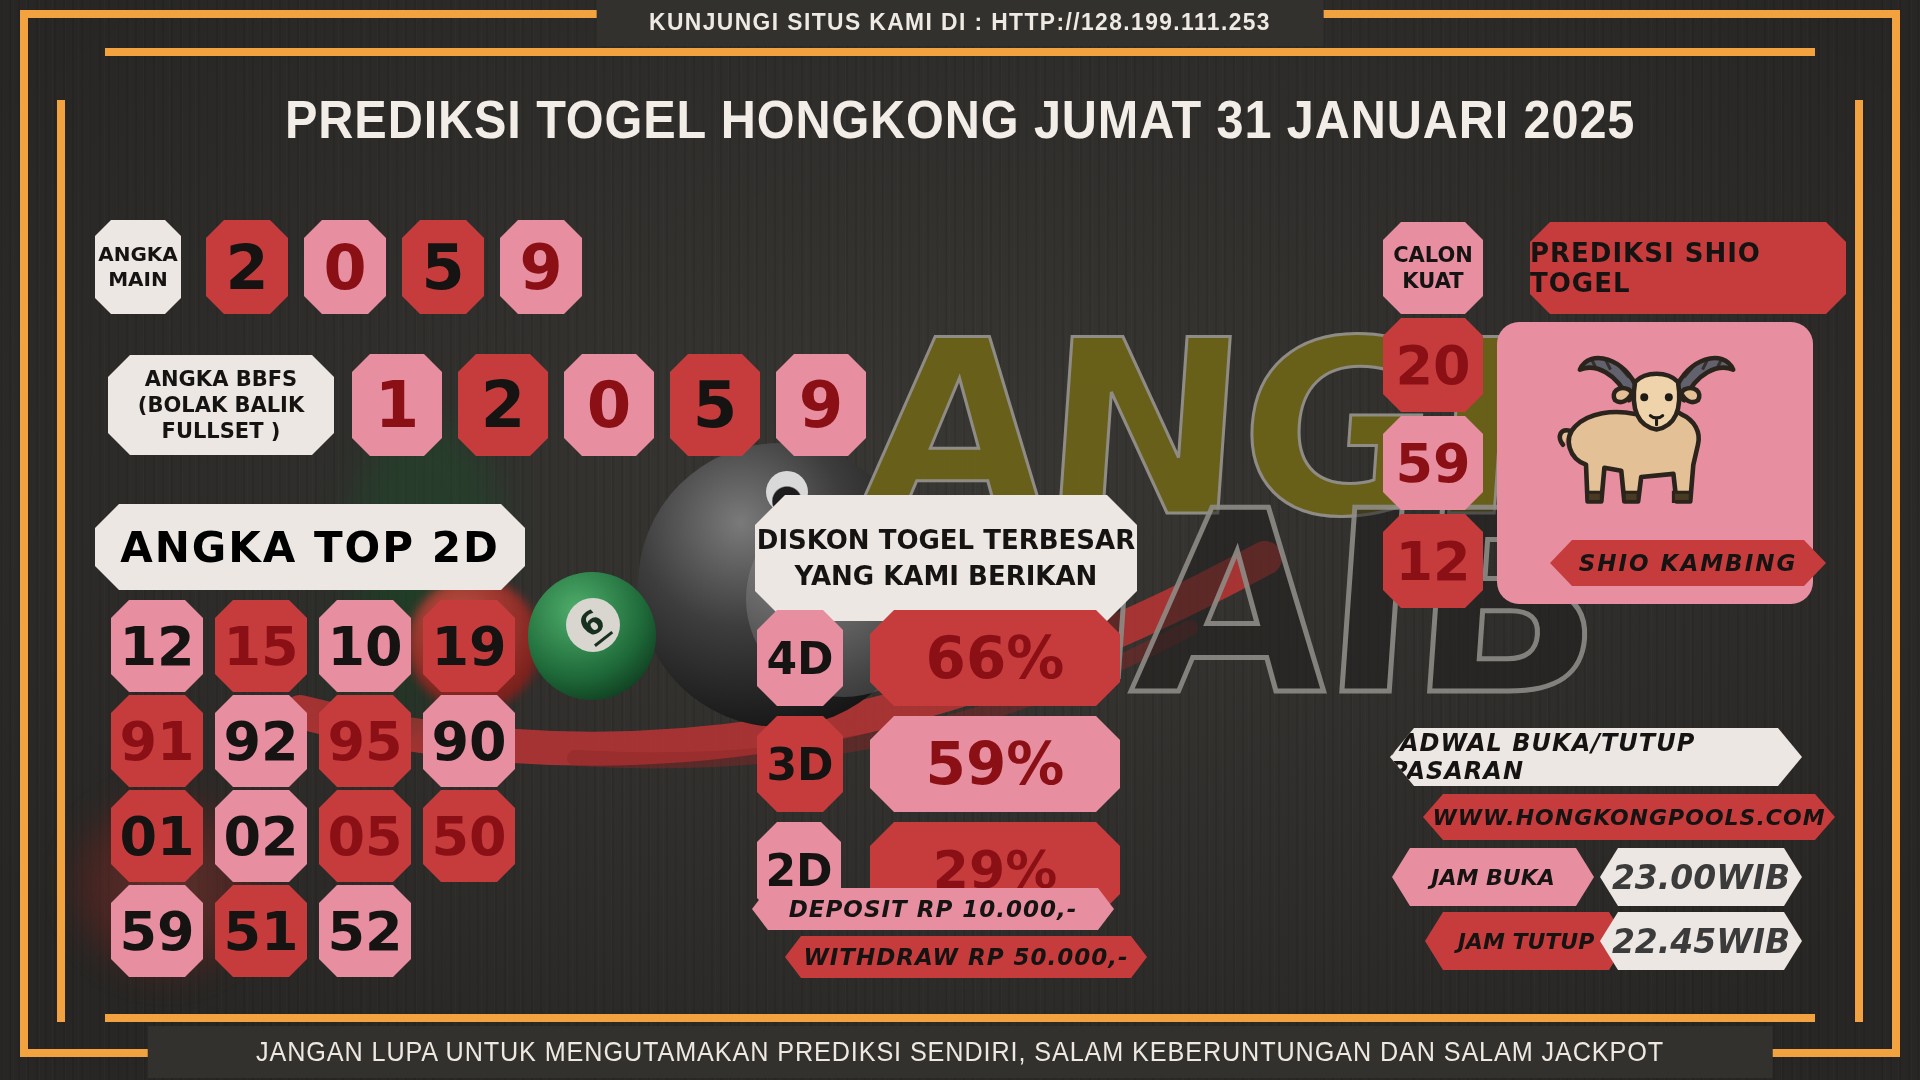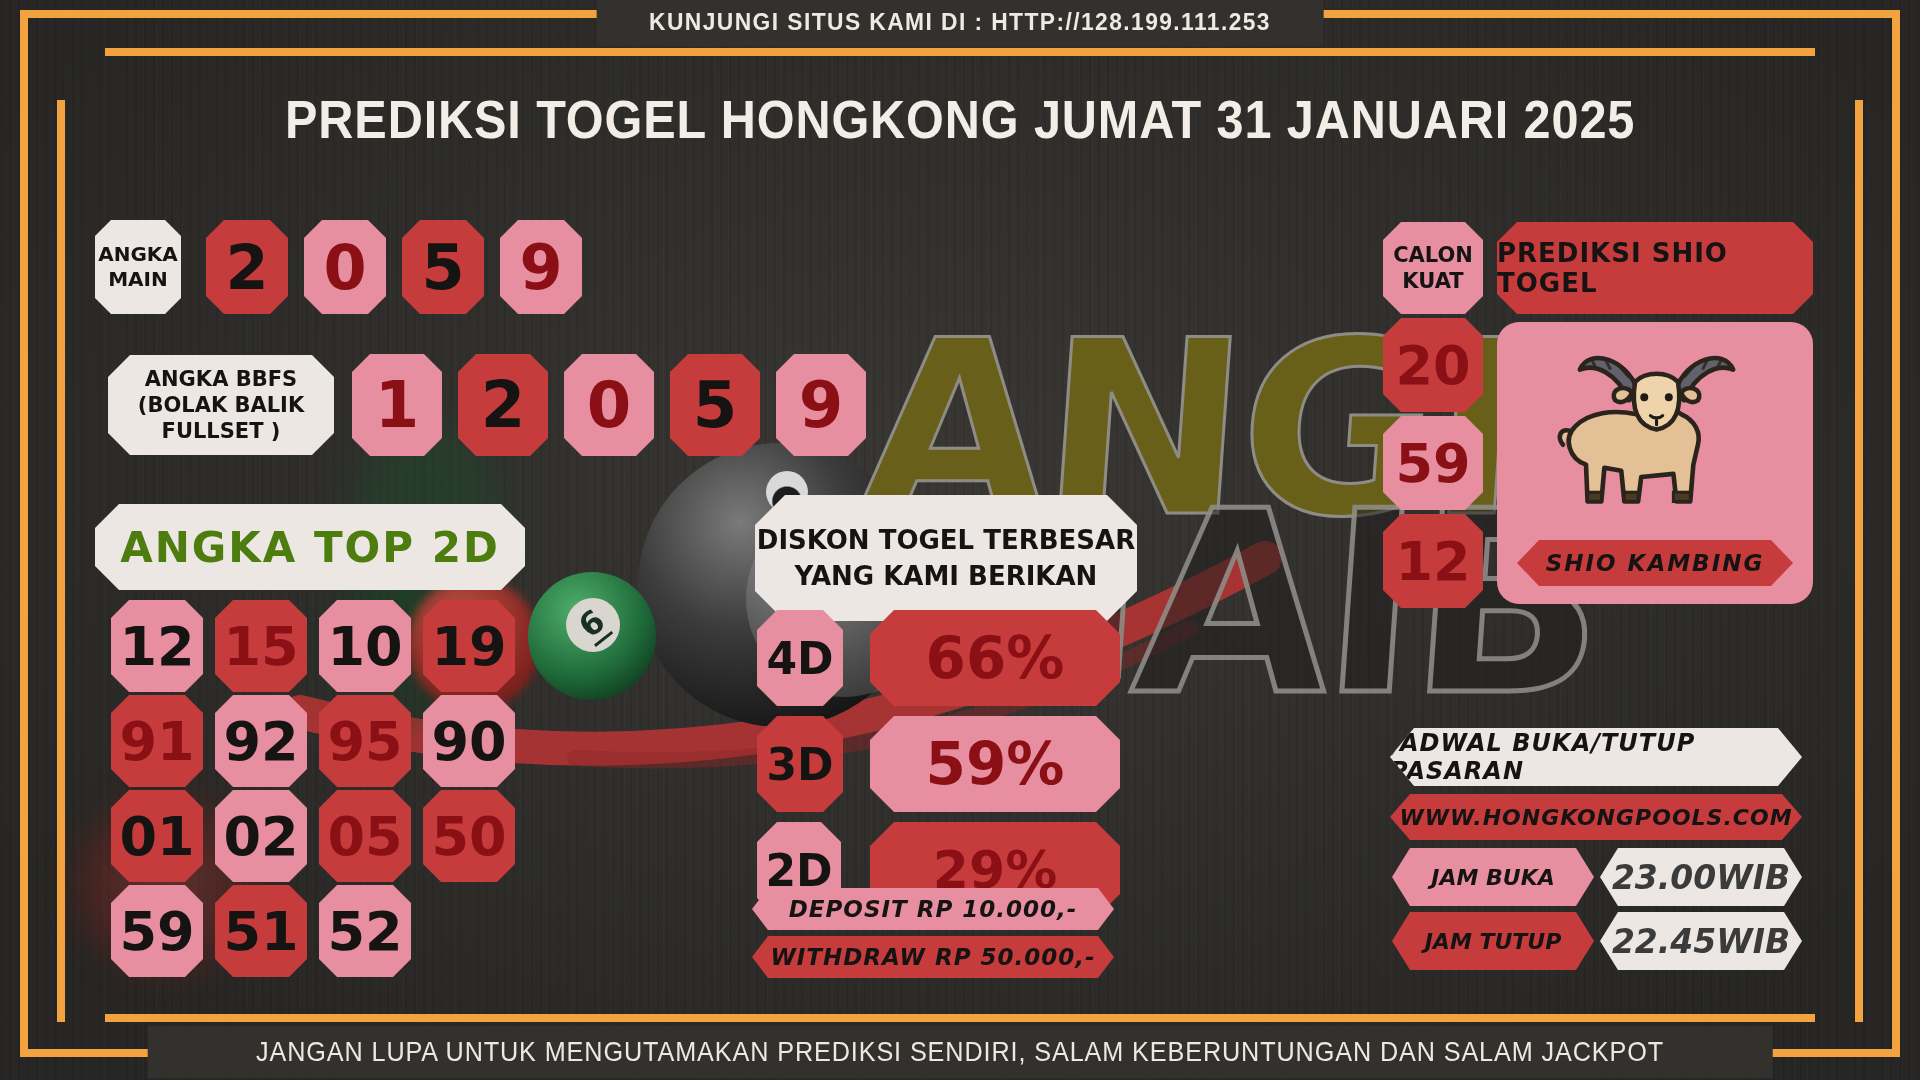--- a/index.html
+++ b/index.html
@@ -68,21 +68,21 @@
     clip-path:polygon(var(--c) 0,calc(100% - var(--c)) 0,100% var(--c),100% calc(100% - var(--c)),
       calc(100% - var(--c)) 100%,var(--c) 100%,0 calc(100% - var(--c)),0 var(--c));}
   .hexa{display:flex;align-items:center;justify-content:center;font-weight:bold;
     --c:18px;
     clip-path:polygon(0 50%,var(--c) 0,calc(100% - var(--c)) 0,100% 50%,calc(100% - var(--c)) 100%,var(--c) 100%);font-style:italic;}
   [data-variant="red-black"]{background:#c63c3d;color:#161313;}
   [data-variant="red-darkred"]{background:#c63c3d;color:#8b1015;}
   [data-variant="pink-black"]{background:#e78fa1;color:#161313;}
   [data-variant="pink-darkred"]{background:#e78fa1;color:#8b1015;}
   .bg-white{background:#ece7e3;color:#161313;}
-  .bg-red{background:#c63c3d;color:#161313;}
+  .bg-red{background:#c63c3d;color:#161313;margin-left:33px;}
   .bg-pink{background:#e78fa1;color:#161313;}
   
   .lblbox{flex-direction:column;line-height:1.25;text-align:center;}
   
   .row-flex{display:flex;gap:16px;}
   [data-name="angka-main-digits"] .badge{width:82px;height:94px;font-size:62px;}
   [data-name="angka-bbfs-digits"] .badge{width:90px;height:102px;font-size:64px;}
   [data-name="top2d-grid"]{display:grid;grid-template-columns:repeat(4,92px);grid-auto-rows:92px;gap:3px 12px;}
   [data-name="top2d-grid"] .badge{font-size:54px;}
   [data-name="shio-numbers"]{display:flex;flex-direction:column;gap:4px;}
@@ -146,21 +146,21 @@
   </div>
   <div class="abs row-flex" style="left:352px;top:354px;" data-name="angka-bbfs-digits">
       <div class="badge" data-variant="pink-darkred" data-name="angka-bbfs-digit">1</div>
       <div class="badge" data-variant="red-black" data-name="angka-bbfs-digit">2</div>
       <div class="badge" data-variant="pink-darkred" data-name="angka-bbfs-digit">0</div>
       <div class="badge" data-variant="red-black" data-name="angka-bbfs-digit">5</div>
       <div class="badge" data-variant="pink-darkred" data-name="angka-bbfs-digit">9</div>
     </div>
 
   <div class="abs badge bg-white" style="left:95px;top:504px;width:430px;height:86px;--c:24px;" data-name="angka-top2d-header">
-    <span style="font-size:42px;color:#4d7c0f;letter-spacing:2px;">ANGKA TOP 2D</span>
+    <span style="font-size:42px;color:#000000;letter-spacing:2px;">ANGKA TOP 2D</span>
   </div>
   <div class="abs" style="left:111px;top:600px;" data-name="top2d-grid">
       <div class="badge" data-variant="pink-black" data-name="top2d-cell">12</div>
       <div class="badge" data-variant="red-darkred" data-name="top2d-cell">15</div>
       <div class="badge" data-variant="pink-black" data-name="top2d-cell">10</div>
       <div class="badge" data-variant="red-black" data-name="top2d-cell">19</div>
       <div class="badge" data-variant="red-darkred" data-name="top2d-cell">91</div>
       <div class="badge" data-variant="pink-black" data-name="top2d-cell">92</div>
       <div class="badge" data-variant="red-darkred" data-name="top2d-cell">95</div>
       <div class="badge" data-variant="pink-black" data-name="top2d-cell">90</div>

